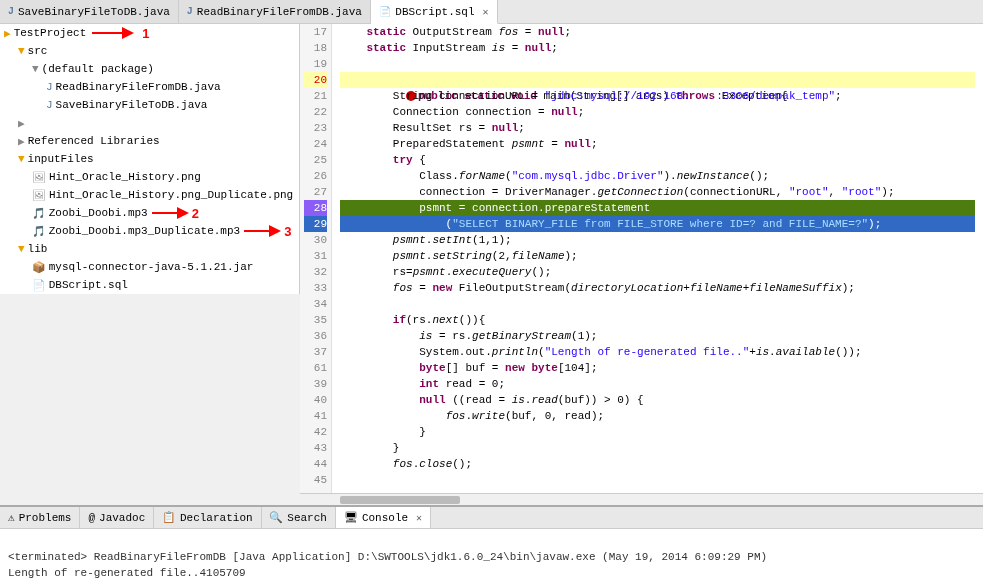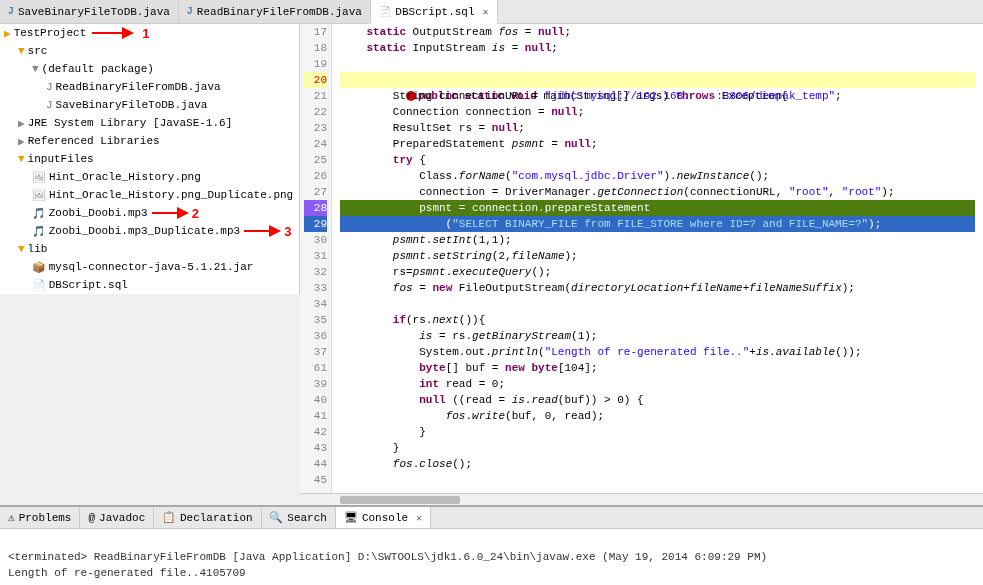--- a/index.html
+++ b/index.html
@@ -270,21 +270,20 @@
 
       <div class="tree-item">
         <span class="indent" style="width:42px"></span>
         <span class="icon java-icon">J</span>
         <span class="label">SaveBinaryFileToDB.java</span>
       </div>
 
       <div class="tree-item">
         <span class="indent" style="width:14px"></span>
         <span class="icon" style="color:#888">▶</span>
-        <span class="label">JRE System Library [JavaSE-1.6]</span>
       </div>
 
       <div class="tree-item">
         <span class="indent" style="width:14px"></span>
         <span class="icon" style="color:#888">▶</span>
         <span class="label">Referenced Libraries</span>
       </div>
 
       <div class="tree-item">
         <span class="indent" style="width:14px"></span>

